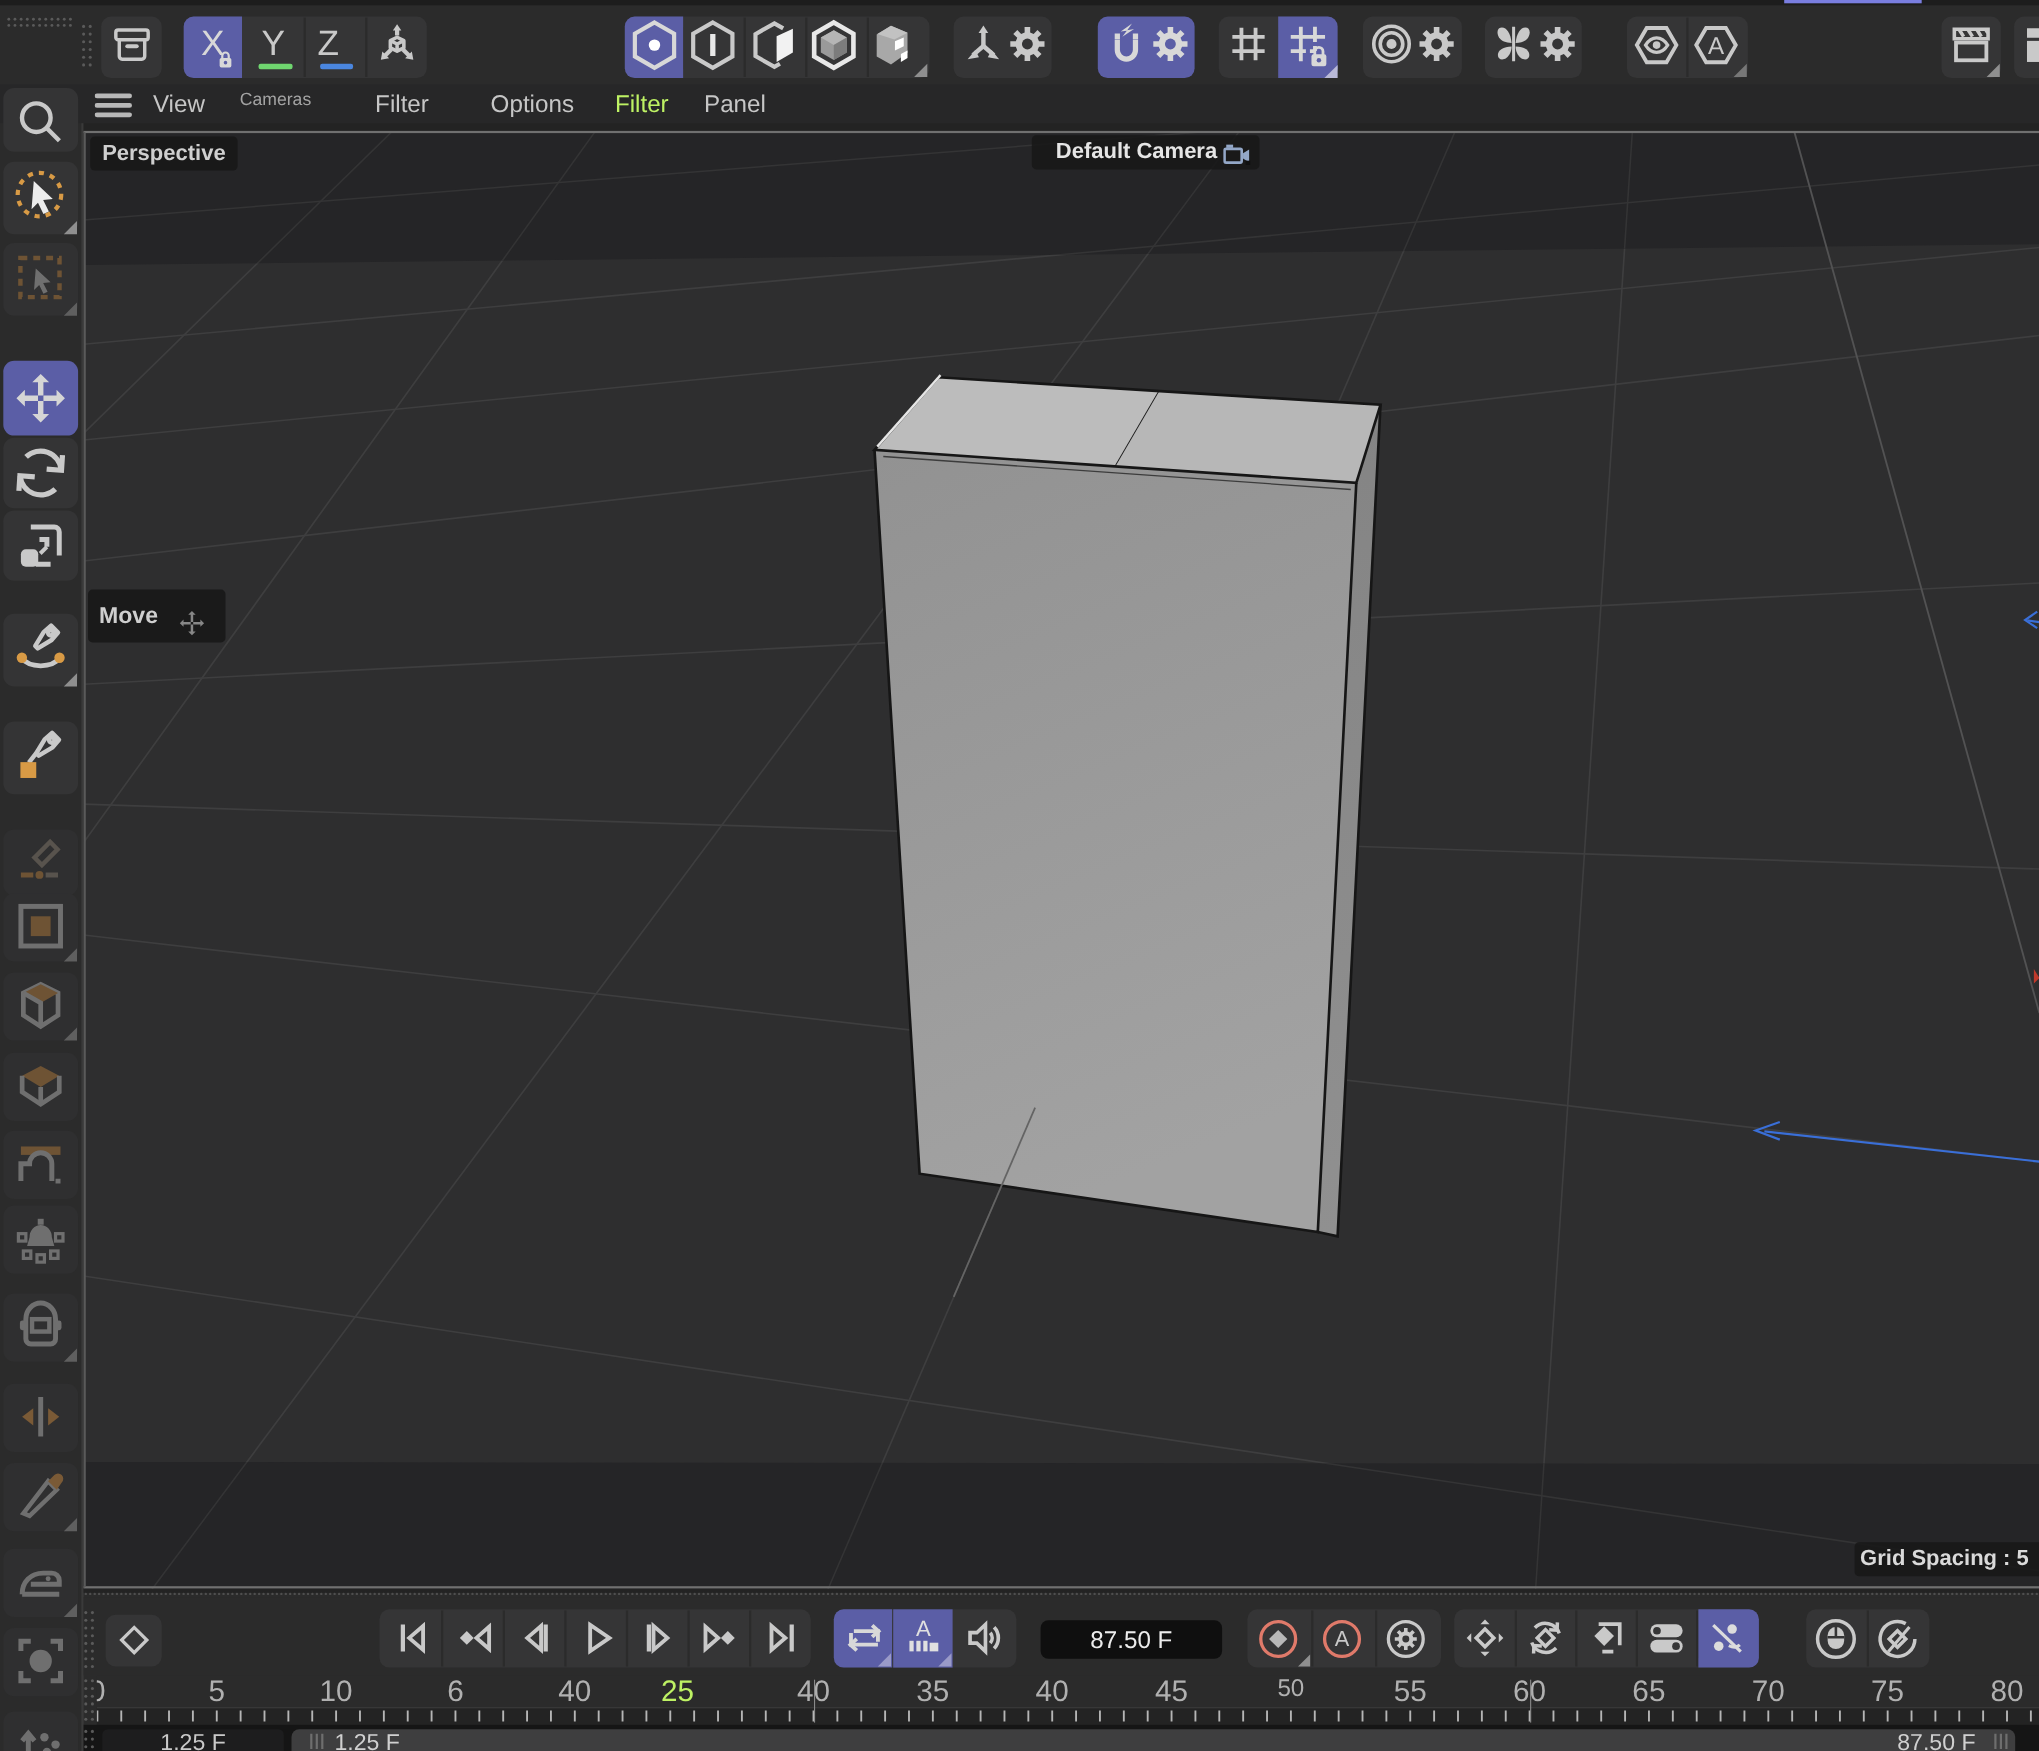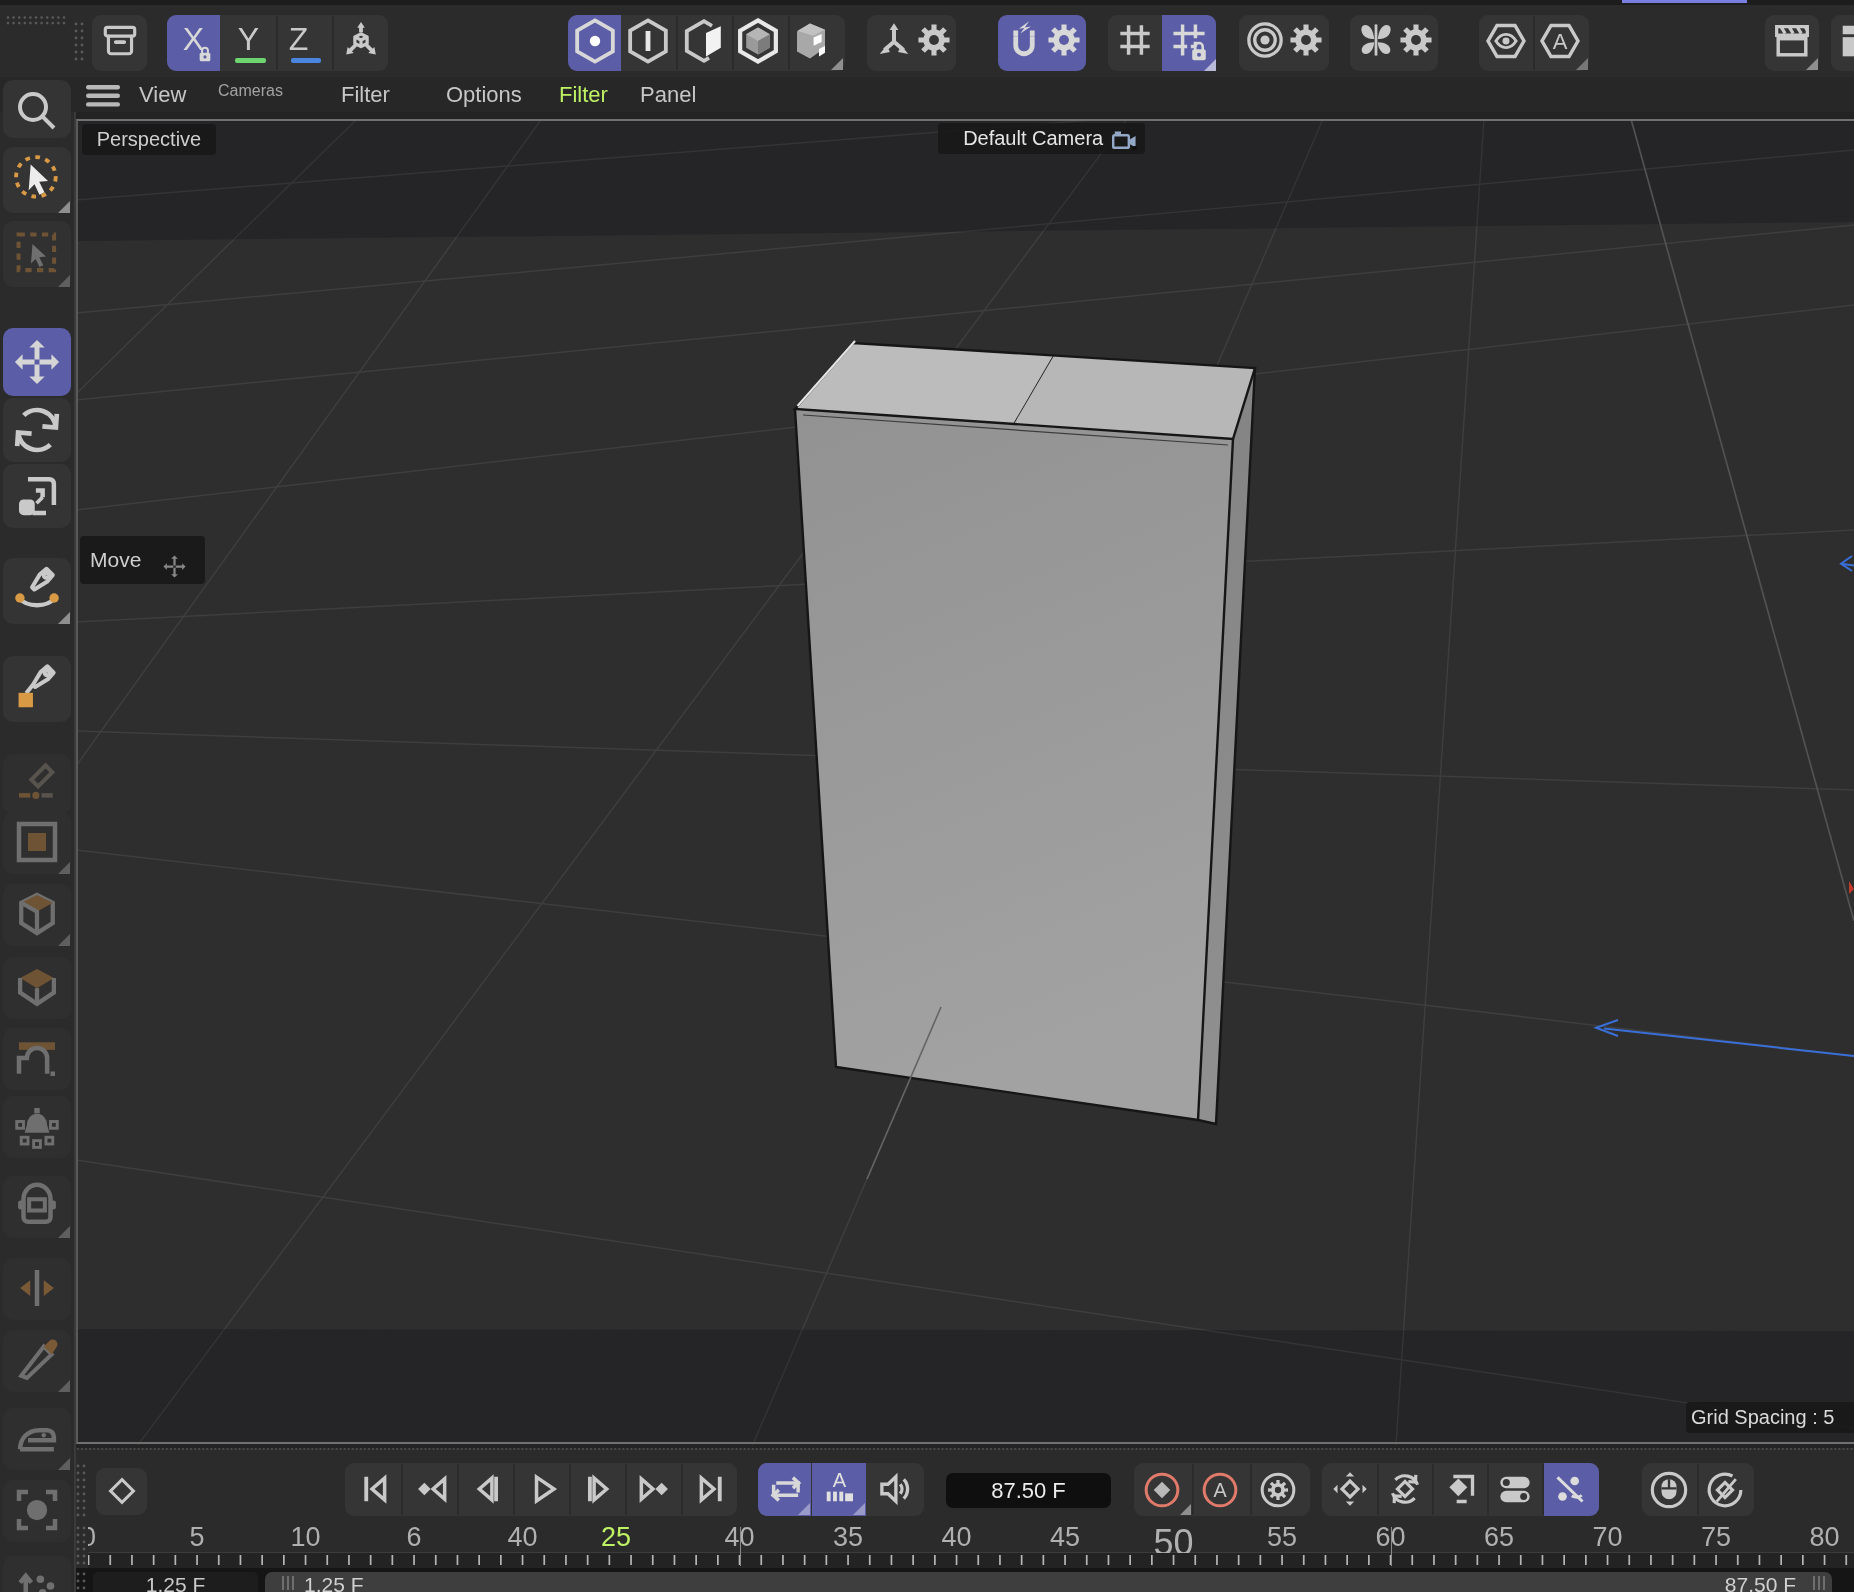--- a/index.html
+++ b/index.html
@@ -1,19 +1,19 @@
 <!DOCTYPE html>
 <html><head><meta charset="utf-8">
 <style>
 html,body{margin:0;padding:0;width:1854px;height:1592px;background:#2b2b2b;overflow:hidden;
 font-family:"Liberation Sans",sans-serif;}
 .abs{position:absolute;}
 .btn{position:absolute;background:#353536;border-radius:9px;}
 .lbl{position:absolute;background:rgba(24,24,24,0.88);color:#cfcfcf;border-radius:4px;
-font-size:20px;line-height:31px;text-align:center;}
+font-size:20px;line-height:31px;text-align:center;font-weight:bold;}
 </style></head>
 <body>
 
 <div class="abs" style="left:0;top:0;width:1854px;height:5px;background:#1d1d1d"></div>
 <div class="abs" style="left:1622px;top:0;width:125px;height:3px;background:#7a7ee0"></div>
 <div class="abs" style="left:0;top:5px;width:1854px;height:72px;background:#2b2b2b"></div>
 <svg class="abs" style="left:0;top:0" width="80" height="32">
     <circle cx="8.0" cy="17.5" r="1.3" fill="#5a5a5a"></circle>
     <circle cx="13.6" cy="17.5" r="1.3" fill="#5a5a5a"></circle>
     <circle cx="19.2" cy="17.5" r="1.3" fill="#5a5a5a"></circle>
@@ -1055,21 +1055,21 @@
     <div class="abs" style="left:-29.5px;top:0;width:60px;text-align:center;color:#b0b0b0;font-size:27px">0</div>
     <div class="abs" style="left:79.0px;top:0;width:60px;text-align:center;color:#b0b0b0;font-size:27px">5</div>
     <div class="abs" style="left:187.5px;top:0;width:60px;text-align:center;color:#b0b0b0;font-size:27px">10</div>
     <div class="abs" style="left:296.0px;top:0;width:60px;text-align:center;color:#b0b0b0;font-size:27px">6</div>
     <div class="abs" style="left:404.5px;top:0;width:60px;text-align:center;color:#b0b0b0;font-size:27px">40</div>
     <div class="abs" style="left:513.0px;top:0;width:60px;color:#bef264;font-size:27px">25</div>
     <div class="abs" style="left:621.5px;top:0;width:60px;text-align:center;color:#b0b0b0;font-size:27px">40</div>
     <div class="abs" style="left:730.0px;top:0;width:60px;text-align:center;color:#b0b0b0;font-size:27px">35</div>
     <div class="abs" style="left:838.5px;top:0;width:60px;text-align:center;color:#b0b0b0;font-size:27px">40</div>
     <div class="abs" style="left:947.0px;top:0;width:60px;text-align:center;color:#b0b0b0;font-size:27px">45</div>
-    <div class="abs" style="left:1055.5px;top:0;width:60px;text-align:center;color:#b0b0b0;font-size:36px">50</div>
+    <div class="abs" style="left:1055.5px;top:0;width:60px;text-align:center;color:#b0b0b0;font-size:22px">50</div>
     <div class="abs" style="left:1164.0px;top:0;width:60px;text-align:center;color:#b0b0b0;font-size:27px">55</div>
     <div class="abs" style="left:1272.5px;top:0;width:60px;text-align:center;color:#b0b0b0;font-size:27px">60</div>
     <div class="abs" style="left:1381.0px;top:0;width:60px;text-align:center;color:#b0b0b0;font-size:27px">65</div>
     <div class="abs" style="left:1489.5px;top:0;width:60px;text-align:center;color:#b0b0b0;font-size:27px">70</div>
     <div class="abs" style="left:1598.0px;top:0;width:60px;text-align:center;color:#b0b0b0;font-size:27px">75</div>
     <div class="abs" style="left:1706.5px;top:0;width:60px;text-align:center;color:#b0b0b0;font-size:27px">80</div>
   </div>
 <svg class="abs" style="left:88px;top:1552px" width="1766" height="16">
     <rect x="-0.3" y="3" width="1.7" height="10" fill="#b5b5b5"></rect>
     <rect x="21.4" y="3" width="1.7" height="10" fill="#b5b5b5"></rect>

